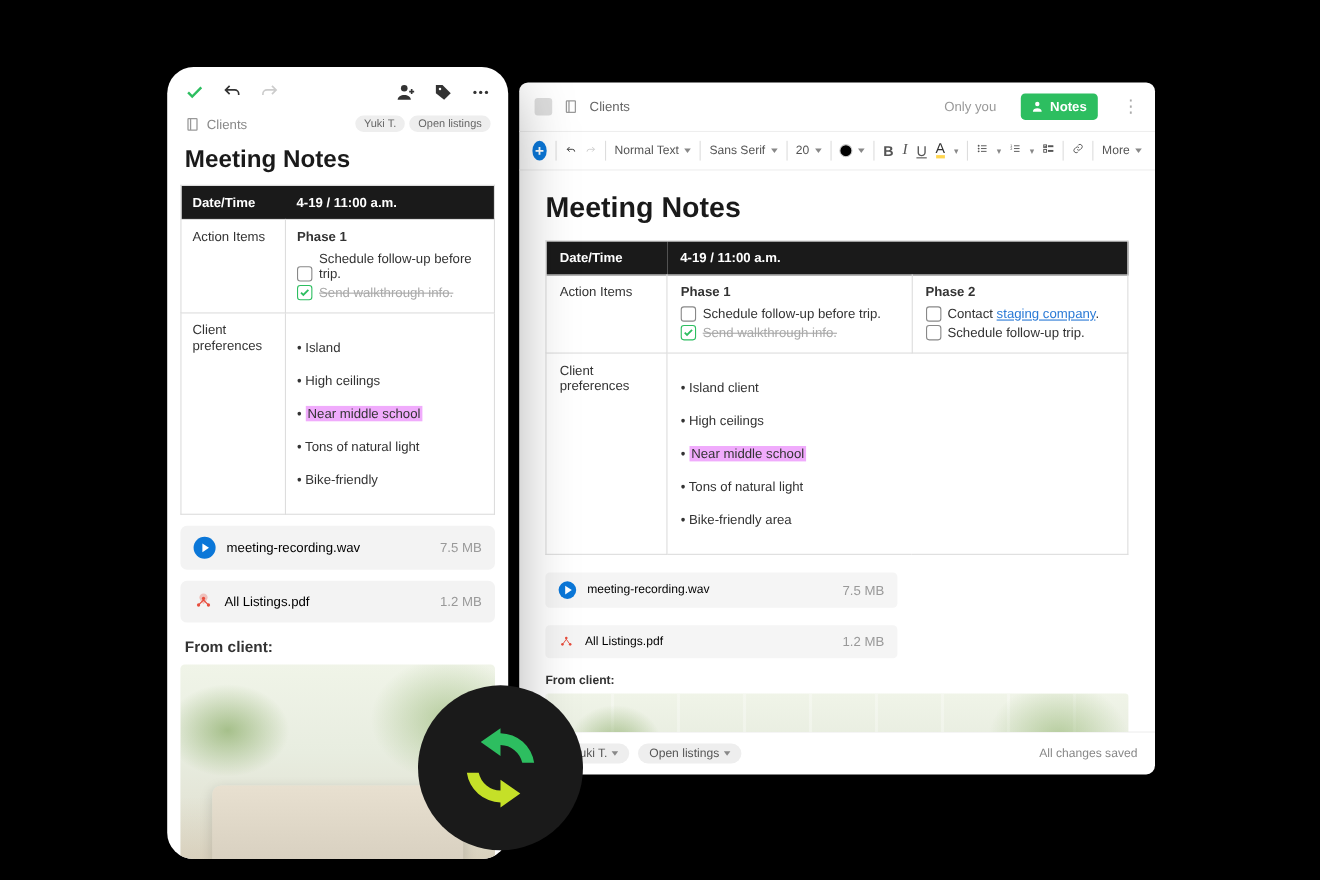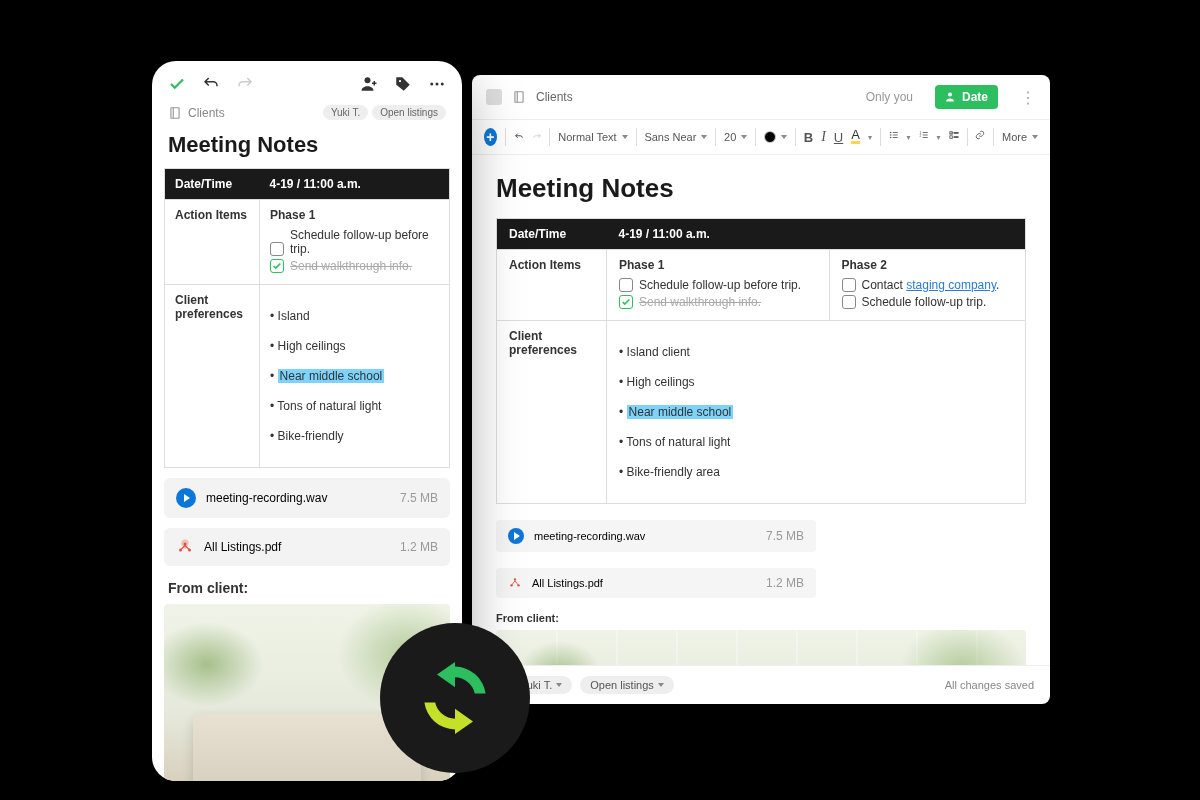--- a/index.html
+++ b/index.html
@@ -10,28 +10,28 @@
 .m-top-left,.m-top-right{display:flex;align-items:center;gap:16px}
 .icn{width:18px;height:18px;display:flex;align-items:center;justify-content:center;color:#333}
 .icn svg{width:100%;height:100%}
 .m-crumb{display:flex;align-items:center;justify-content:space-between;padding:4px 16px 8px;font-size:12px;color:#888}
 .m-crumb-left{display:flex;align-items:center;gap:6px}
 .pill{background:#eee;color:#666;font-size:10px;padding:2px 8px;border-radius:10px}
 .m-title{font-size:22px;font-weight:700;padding:4px 16px 10px;color:#1a1a1a}
 .tbl{width:calc(100% - 24px);margin:0 12px;border-collapse:collapse;border:1px solid #ddd;font-size:12px}
 .tbl th{background:#1a1a1a;color:#fff;text-align:left;padding:8px 10px;font-weight:600;font-size:12px}
 .tbl td{padding:8px 10px;border:1px solid #ddd;vertical-align:top;color:#333}
-.lbl-col{font-weight:700;width:95px;color:#333}
+.lbl-col{font-weight:400;width:95px;color:#333}
 .phase-h{font-weight:600;margin-bottom:6px}
 .ck-row{display:flex;align-items:flex-end;gap:6px;margin:3px 0;font-size:12px}
 .ck{width:14px;height:14px;border:1.5px solid #888;border-radius:3px;flex-shrink:0;display:flex;align-items:center;justify-content:center}
 .ck.done{border-color:#2dbe60;background:#fff;color:#2dbe60}
 .strike{text-decoration:line-through;color:#aaa}
 .bul{margin:16px 0;font-size:12px}
-.hilite{background:#7dd3fc;padding:0 2px}
+.hilite{background:#f0abfc;padding:0 2px}
 .att{margin:10px 12px 0;background:#f3f3f3;border-radius:6px;padding:10px 12px;display:flex;align-items:center;gap:10px;font-size:12px}
 .att-size{margin-left:auto;color:#999;font-size:12px}
 .play-ic{width:20px;height:20px;background:#0b77d8;border-radius:50%;display:flex;align-items:center;justify-content:center}
 .play-ic::after{content:"";border-left:6px solid #fff;border-top:4px solid transparent;border-bottom:4px solid transparent;margin-left:2px}
 .pdf-ic{width:18px;height:18px;color:#e74c3c;font-size:16px;display:flex;align-items:center;justify-content:center}
 .sec-h{font-size:14px;font-weight:600;padding:14px 16px 8px;color:#333}
 .photo{margin:0 12px;height:200px;border-radius:4px;background:linear-gradient(180deg,#f0f4e8 0%,#e8ede0 40%,#ddd8c8 100%);position:relative;overflow:hidden}
 .photo::before{content:"";position:absolute;inset:0;background:
  radial-gradient(ellipse 80px 60px at 15% 30%,rgba(120,160,80,.6),transparent 70%),
  radial-gradient(ellipse 100px 80px at 85% 25%,rgba(130,170,90,.5),transparent 70%),
@@ -200,42 +200,42 @@
           <path d="M9 3v18"></path>
         </svg></span>
     <span style="color:#666">Clients</span>
     <div class="d-top-right">
       <span>Only you</span>
       <button class="share-btn">
           <svg width="12" height="12" viewBox="0 0 24 24" fill="currentColor">
             <circle cx="10" cy="7" r="4"></circle>
             <path d="M2 21c0-4 4-6 8-6s8 2 8 6"></path>
           </svg>
-          <span>Date</span>
+          <span>Notes</span>
         </button>
       <span class="more-v">⋮</span>
     </div>
   </div>
   <div class="d-tb">
     <span class="plus-c">+</span>
     <span class="tb-sep"></span>
     <span class="icn" style="width:14px;height:14px">
         <svg viewBox="0 0 24 24" fill="none" stroke="currentColor" stroke-width="2">
           <path d="M9 14L4 9l5-5M4 9h11a5 5 0 015 5"></path>
         </svg>
       </span>
     <span class="icn" style="width:14px;height:14px;color:#ccc">
         <svg viewBox="0 0 24 24" fill="none" stroke="currentColor" stroke-width="2">
           <path d="M15 14l5-5-5-5M20 9H9a5 5 0 00-5 5"></path>
         </svg>
       </span>
     <span class="tb-sep"></span>
     <span class="dd">Normal Text</span>
     <span class="tb-sep"></span>
-    <span class="dd">Sans Near</span>
+    <span class="dd">Sans Serif</span>
     <span class="tb-sep"></span>
     <span class="dd">20</span>
     <span class="tb-sep"></span>
     <span class="dd">
         <span class="color-sw"></span>
       </span>
     <span class="tb-sep"></span>
     <span class="fmt-b">B</span>
     <span class="fmt-i">I</span>
     <span class="fmt-u">U</span>

